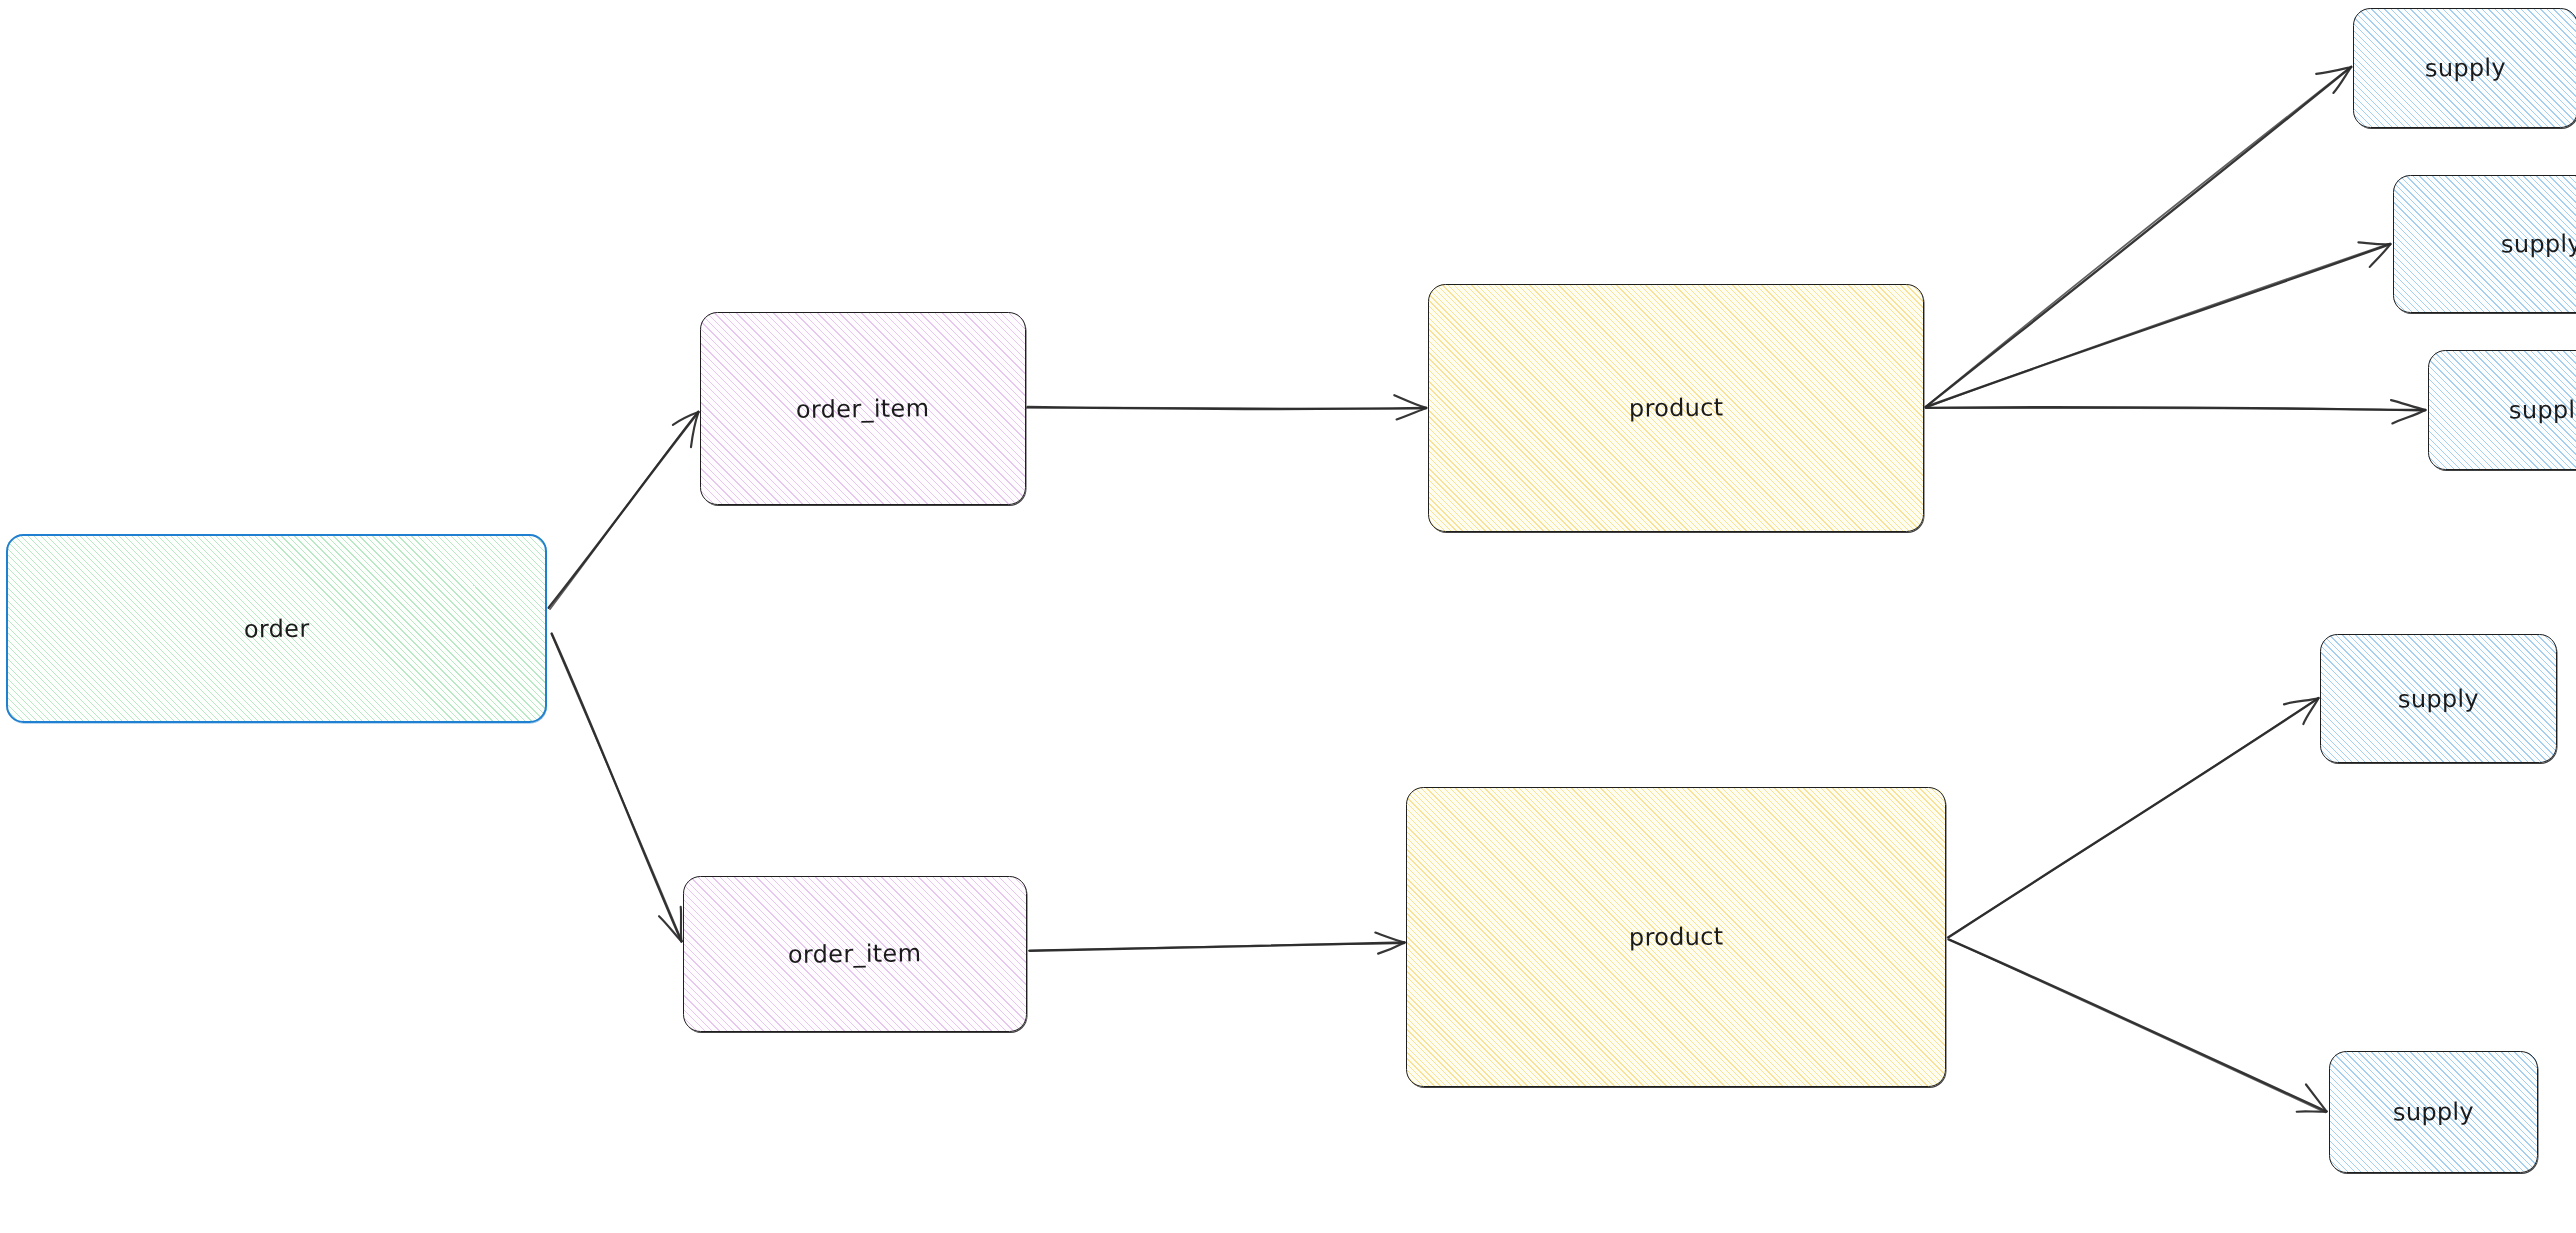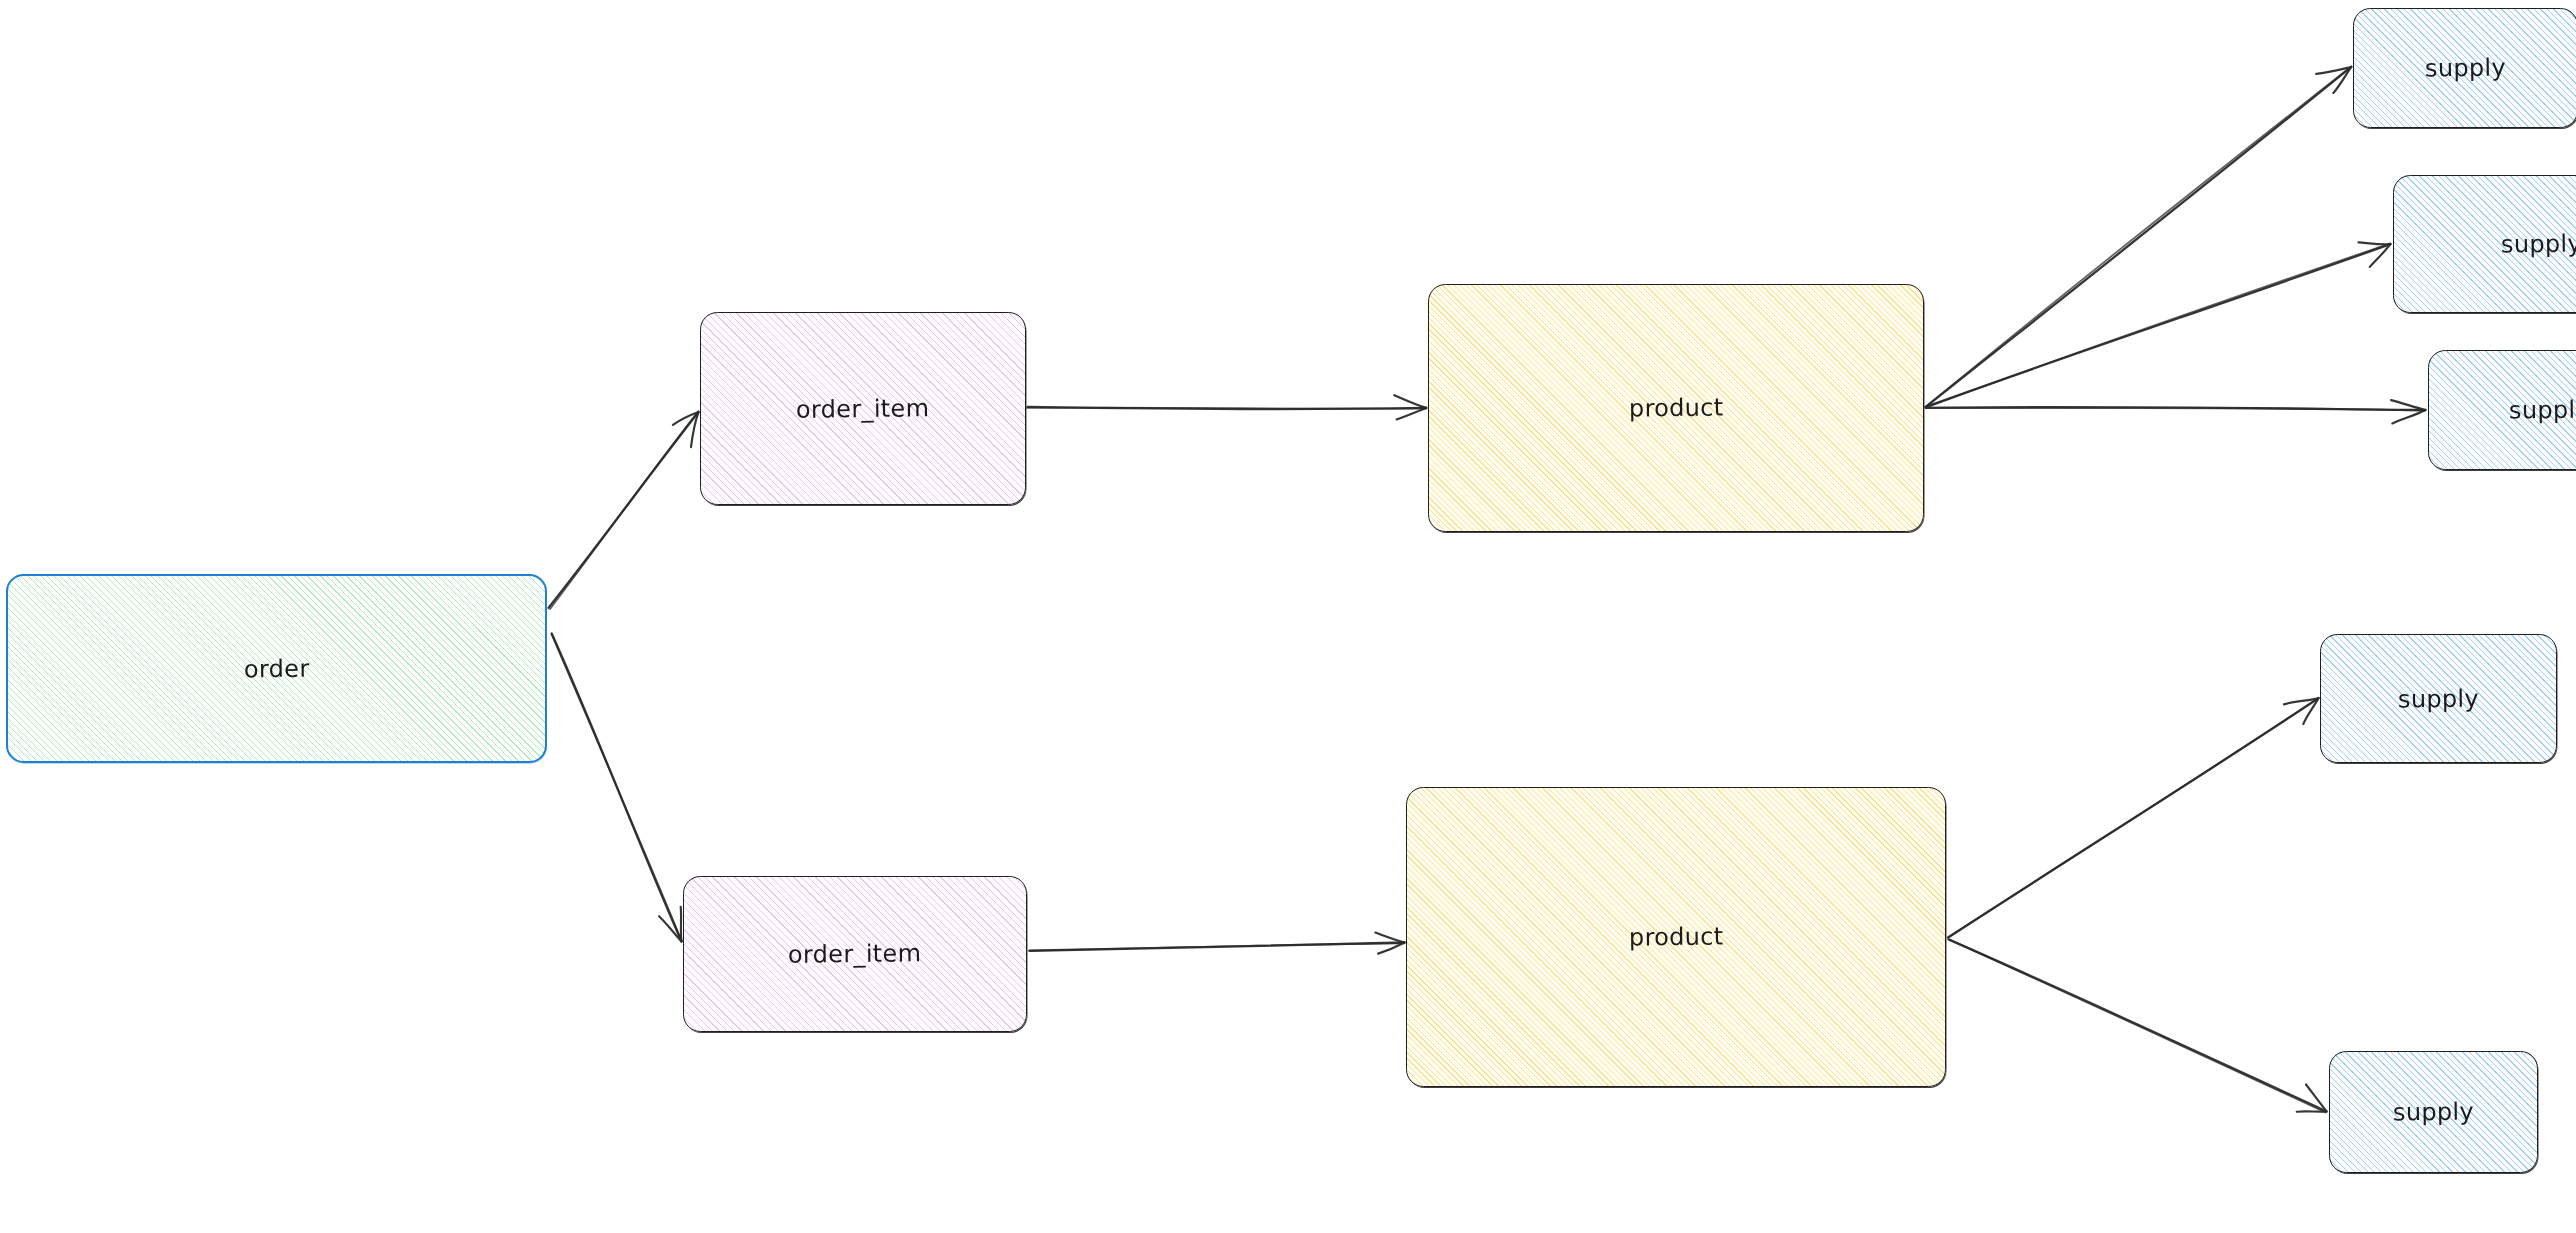--- a/index.html
+++ b/index.html
@@ -147,21 +147,21 @@
       <path d="M 3782 1820 C 4008.867436401338 1671.5517703116063, 4270.684814715554 1508.9981678583906, 4500 1356" fill="none" stroke="#2b2b2b" stroke-width="4.5" stroke-linecap="round" stroke-linejoin="round" opacity="0.95"></path>
       <path d="M 3779.9951280608075 1820.2878376507579 C 4014.641871568985 1670.4634782844994, 4269.315675036194 1508.3569848463542, 4501.440631815087 1354.3695109306136" fill="none" stroke="#2b2b2b" stroke-width="3.2" stroke-linecap="round" stroke-linejoin="round" opacity="0.75"></path>
       <path d="M 4500 1356 C 4479.205545332158 1360.7448352979065, 4454.790451811732 1361.0398225979113, 4433.515761608769 1367.664689738841" fill="none" stroke="#2b2b2b" stroke-width="4.2" stroke-linecap="round" stroke-linejoin="round" opacity="0.95"></path>
       <path d="M 4500 1356 C 4491.601458133879 1371.9350604437498, 4477.72941642259 1388.9615698427576, 4470.980040076465 1405.799486490474" fill="none" stroke="#2b2b2b" stroke-width="4.2" stroke-linecap="round" stroke-linejoin="round" opacity="0.95"></path>
       <path d="M 3782 1824 C 4014.7571779570967 1925.7509557202113, 4278.958659720946 2049.1800719068456, 4516 2158" fill="none" stroke="#2b2b2b" stroke-width="4.5" stroke-linecap="round" stroke-linejoin="round" opacity="0.95"></path>
       <path d="M 3783.527050833487 1823.9168212909644 C 4016.5023974704654 1930.2377348354769, 4282.689704909764 2052.7673909986142, 4514.174748174904 2159.897886365594" fill="none" stroke="#2b2b2b" stroke-width="3.2" stroke-linecap="round" stroke-linejoin="round" opacity="0.75"></path>
       <path d="M 4516 2158 C 4502.962613179481 2141.1233112742593, 4487.866100017921 2120.771455041381, 4476.1715922914755 2105.641292553321" fill="none" stroke="#2b2b2b" stroke-width="4.2" stroke-linecap="round" stroke-linejoin="round" opacity="0.95"></path>
       <path d="M 4516 2158 C 4497.508010103536 2159.4921903053664, 4476.683509511568 2156.3591571119755, 4458.218393103784 2158.5382945023593" fill="none" stroke="#2b2b2b" stroke-width="4.2" stroke-linecap="round" stroke-linejoin="round" opacity="0.95"></path>
     </svg>
 
-  <div class="node" id="n-order" style="left: 6.2px; top: 534px; width: 541px; height: 189px; margin-top: 40px;">
+  <div class="node" id="n-order" style="left: 6.2px; top: 534px; width: 541px; height: 189px;">
     <div class="hatch hatch-green"></div>
     <div class="outline outline-blue"></div>
     <span class="label">order</span>
   </div>
 
   <div class="node" id="n-order-item-top" style="left: 700px; top: 312px; width: 326px; height: 193px;">
     <div class="hatch hatch-pink"></div>
     <div class="outline outline-dark"></div>
     <span class="label">order_item</span>
   </div>

